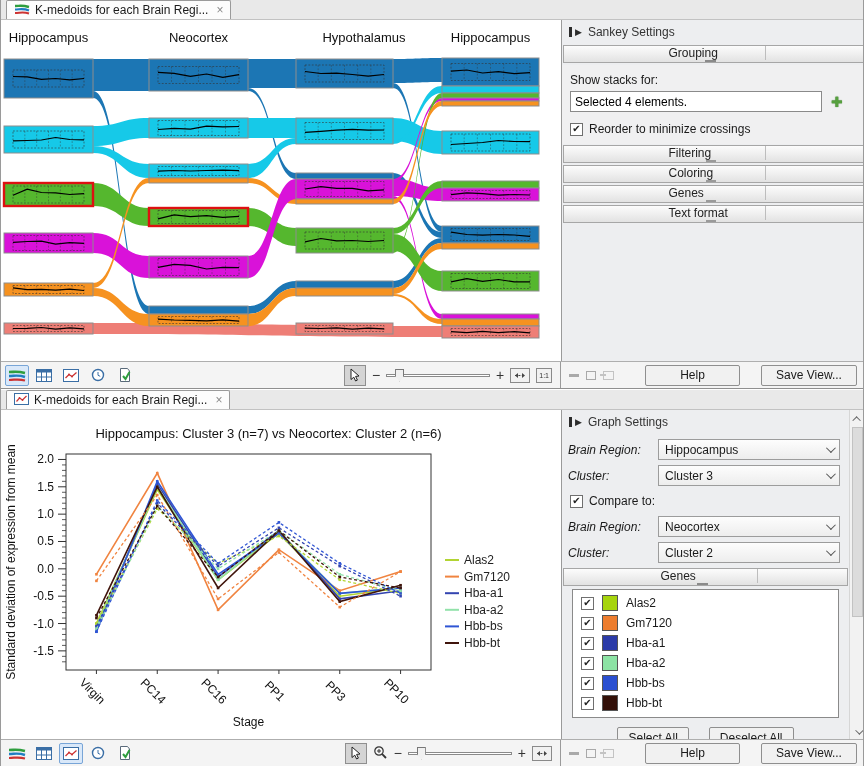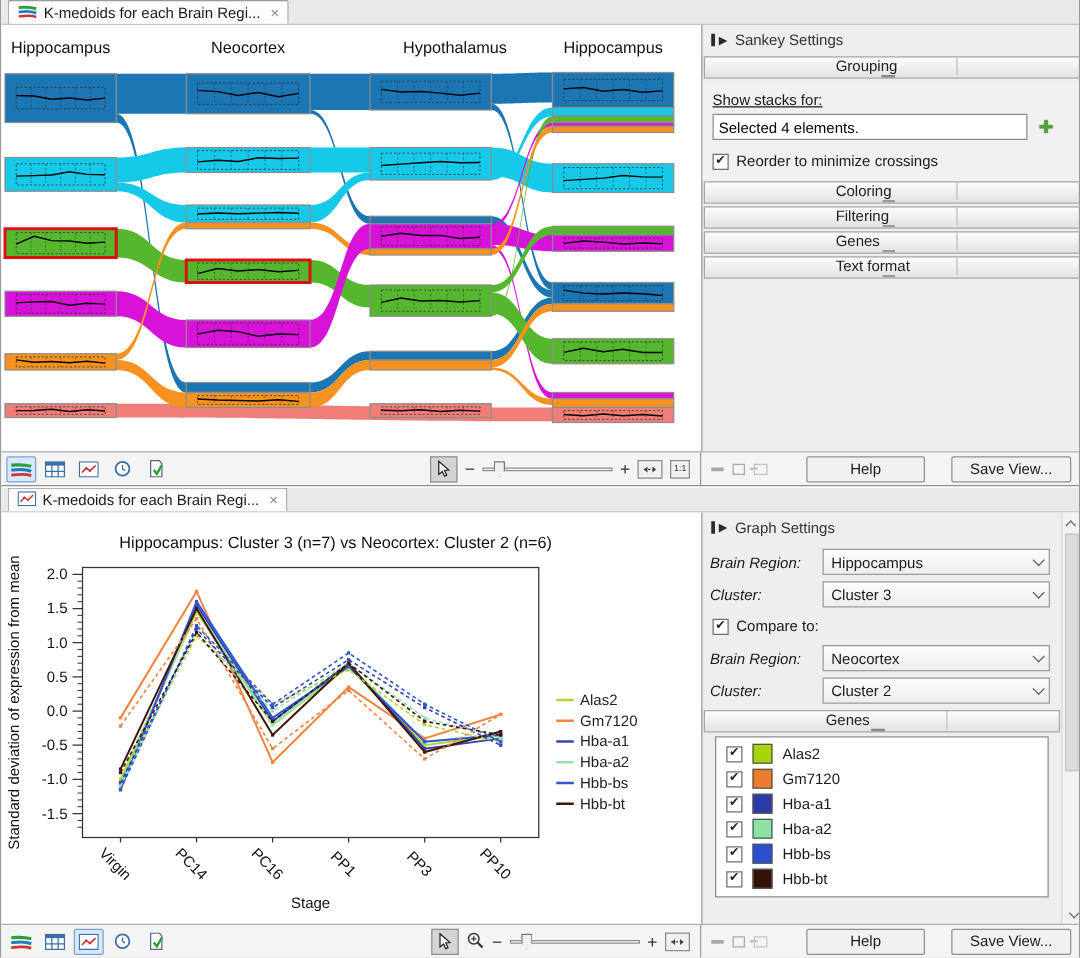--- a/index.html
+++ b/index.html
@@ -47,21 +47,21 @@
   #sankey-svg{position:absolute;left:0;top:33px;}
   
   .panel-title{height:24px;display:flex;align-items:center;gap:6px;padding-left:7px;color:#333;}
   .pt-glyph{display:inline-block;border-left:3px solid #2b2b2b;padding-left:3px;font-size:9px;line-height:10px;color:#2b2b2b;}
   .section-header{height:18px;margin:1px 1px 2px 1px;background:linear-gradient(#fcfcfc,#e2e2e2);border:1px solid #a6a6a6;display:flex;align-items:center;font-size:12px;color:#222;flex-direction:column;}
   .sh-label{width:104px;padding-left:7px;height:100%;display:flex;align-items:center;border-right:1px solid #bdbdbd;}
   .sh-spacer{flex:1;}
   .min-icon{width:11px;height:4px;border-top:2px solid #8a8a8a;margin-right:7px;}
   .exp-icon{width:10px;height:9px;border:1px solid #9a9a9a;background:#f2f2f2;margin-right:6px;}
   .group-body{padding:6px 8px 8px 8px;background:#f0f0f1;}
-  .field-label{margin:2px 0 4px 0;text-decoration:underline;}
+  .field-label{margin:2px 0 4px 0;}
   .input-row{display:flex;align-items:center;gap:9px;}
   .text-input{width:252px;height:21px;border:1px solid #8a8a8a;background:#fff;font-size:12px;padding:0 4px;}
   .plus-icon{color:#56a03e;font-size:14px;font-weight:bold;text-shadow:0 0 1px #2e6b22;}
   .cb-row{display:flex;align-items:center;gap:6px;margin-top:10px;}
   .checkbox{width:13px;height:13px;border:1px solid #6f6f6f;background:#fff;display:flex;align-items:center;justify-content:center;font-size:10px;color:#222;line-height:1;}
   .form-row{display:flex;align-items:center;margin:5px 8px 5px 6px;}
   .form-row .flabel{width:90px;font-style:italic;}
   .select{width:182px;height:21px;background:linear-gradient(#fdfdfd,#ededed);border:1px solid #9c9c9c;display:flex;align-items:center;padding:0 6px;}
   .chev{margin-left:auto;width:7px;height:7px;border-right:1.5px solid #555;border-bottom:1.5px solid #555;transform:rotate(45deg) translateY(-2px);}
   .genes-box{margin:3px 26px 0 10px;background:#fff;border:1px solid #8a8a8a;height:129px;padding:3px 0;}
@@ -354,26 +354,26 @@
           <input class="text-input" readonly="" value="Selected 4 elements." style="">
           <span class="plus-icon">✚</span>
         </div>
         <div class="cb-row">
           <span class="checkbox">✔</span>
           <span>Reorder to minimize crossings</span>
         </div>
       </div>
       <div id="collapsed-sections">
           <div class="section-header">
-            <span class="sh-label">Coloring</span>
+            <span class="sh-label">Filtering</span>
             <span class="sh-spacer"></span>
             <span class="exp-icon"></span>
           </div>
           <div class="section-header">
-            <span class="sh-label">Filtering</span>
+            <span class="sh-label">Coloring</span>
             <span class="sh-spacer"></span>
             <span class="exp-icon"></span>
           </div>
           <div class="section-header">
             <span class="sh-label">Genes</span>
             <span class="sh-spacer"></span>
             <span class="exp-icon"></span>
           </div>
           <div class="section-header">
             <span class="sh-label">Text format</span>
@@ -702,20 +702,24 @@
             <span class="checkbox">✔</span>
             <span class="swatch" style="background: rgb(42, 79, 209);"></span>
             <span>Hbb-bs</span>
           </div>
           <div class="gene-row">
             <span class="checkbox">✔</span>
             <span class="swatch" style="background: rgb(51, 16, 8);"></span>
             <span>Hbb-bt</span>
           </div>
         </div>
+      <div class="list-buttons">
+        <span class="btn">Select All</span>
+        <span class="btn">Deselect All</span>
+      </div>
       <div class="scrollcol">
         <span class="sarrow up">
             <span class="chev-up"></span>
           </span>
         <span class="sthumb"></span>
         <span class="sarrow down">
             <span class="chev-down"></span>
           </span>
       </div>
     </div>

